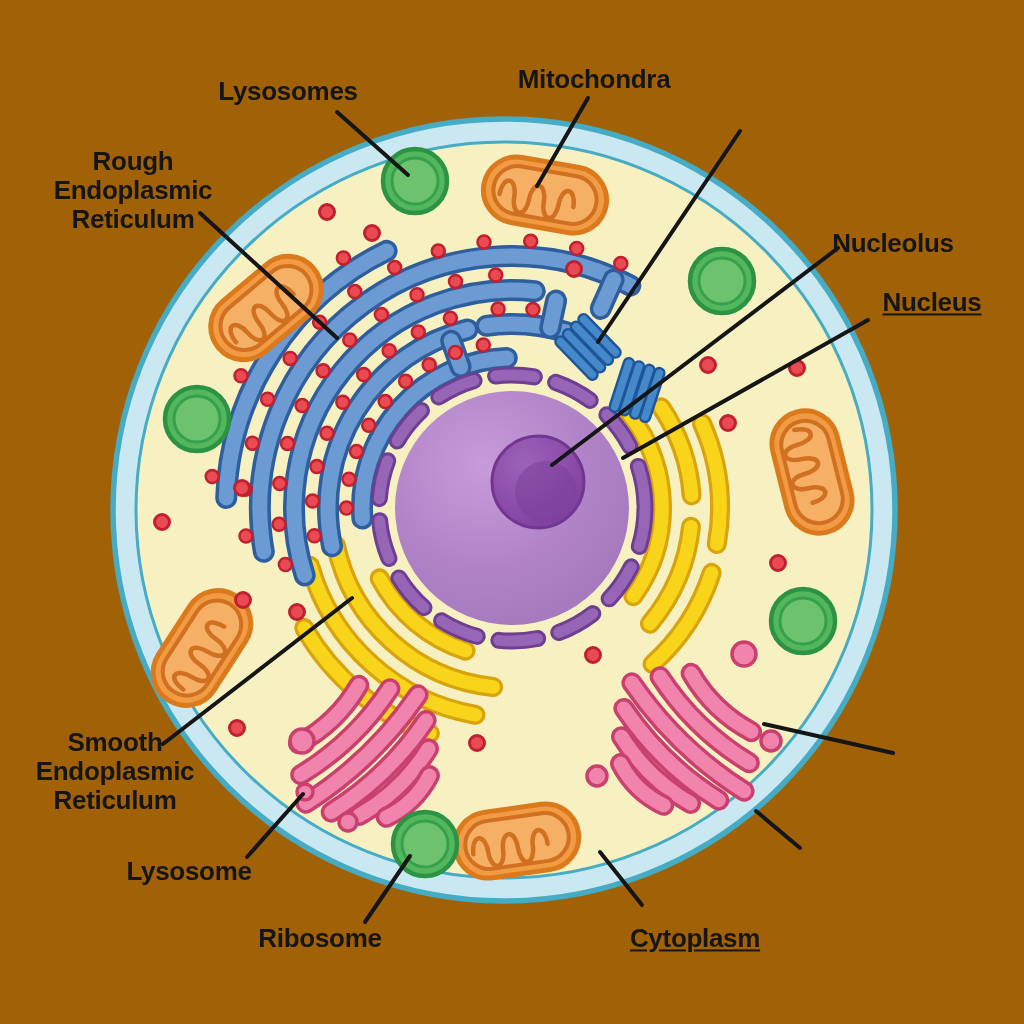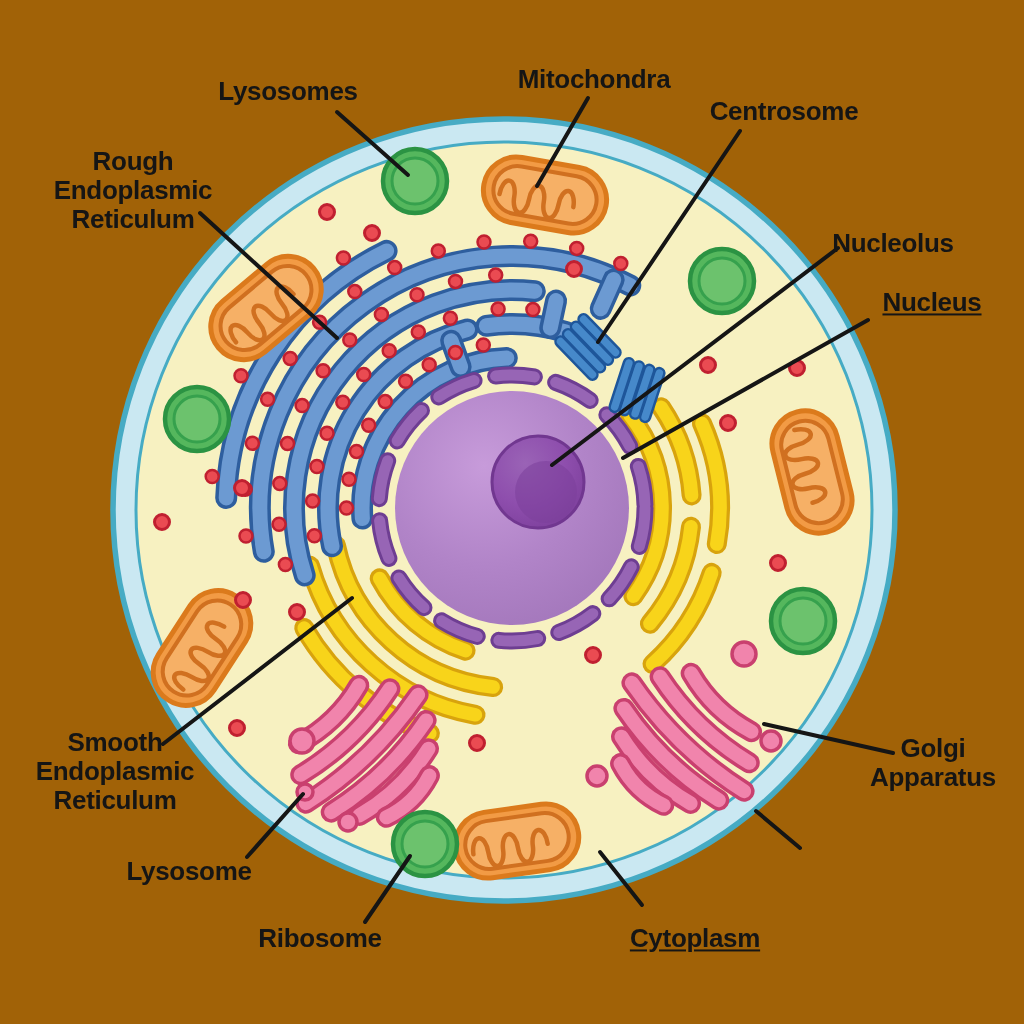--- a/index.html
+++ b/index.html
@@ -263,28 +263,25 @@
         <line x1="247" y1="857" x2="303" y2="794" stroke="#151515" stroke-width="4" stroke-linecap="round"></line>
         <line x1="365" y1="922" x2="410" y2="856" stroke="#151515" stroke-width="4" stroke-linecap="round"></line>
         <line x1="642" y1="905" x2="600" y2="852" stroke="#151515" stroke-width="4" stroke-linecap="round"></line>
         <line x1="893" y1="753" x2="764" y2="724" stroke="#151515" stroke-width="4" stroke-linecap="round"></line>
         <line x1="800" y1="848" x2="756" y2="811" stroke="#151515" stroke-width="4" stroke-linecap="round"></line>
       </g>
   </svg>
   <div class="labels-layer">
       <div class="cell-label" style="left: 288px; top: 92px;">Lysosomes</div>
       <div class="cell-label" style="left: 594px; top: 80px;">Mitochondra</div>
-      <div class="cell-label" style="left: 784px; top: 112px;">Centrosome</div>
       <div class="cell-label" style="left: 893px; top: 227px; margin-top: 17px;">Nucleolus</div>
       <div class="cell-label" style="left: 932px; top: 303px; text-decoration: underline;">Nucleus</div>
       <div class="cell-label" style="left: 133px; top: 191px;">Rough
 Endoplasmic
 Reticulum</div>
       <div class="cell-label" style="left: 107px; top: 772px; margin-left: 8px;">Smooth
 Endoplasmic
 Reticulum</div>
       <div class="cell-label" style="left: 189px; top: 872px;">Lysosome</div>
       <div class="cell-label" style="left: 320px; top: 939px;">Ribosome</div>
       <div class="cell-label" style="left: 695px; top: 939px; text-decoration: underline;">Cytoplasm</div>
-      <div class="cell-label" style="left: 933px; top: 763px;">Golgi
-Apparatus</div>
     </div>
 </div>
 
 </body></html>

